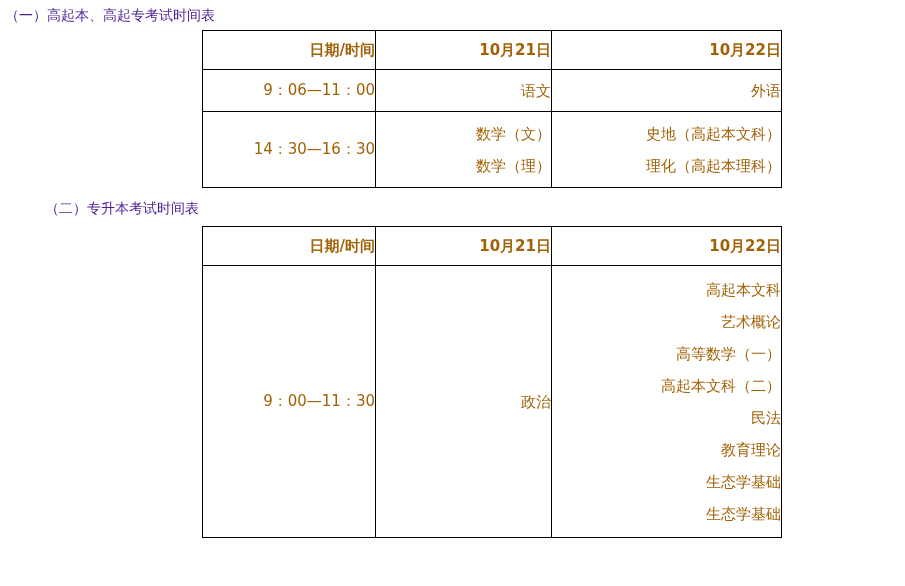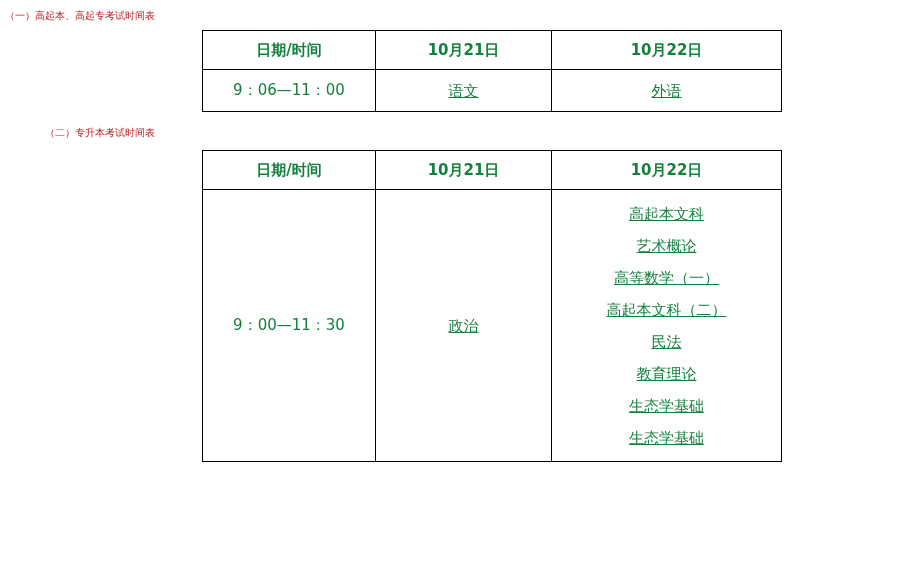--- a/index.html
+++ b/index.html
@@ -8,55 +8,55 @@
     background: #ffffff;
   }
   body {
     width: 905px;
     height: 586px;
     overflow: hidden;
     font-family: "DejaVu Sans", "Liberation Sans", sans-serif;
     color: #333333;
   }
   .sec-title {
-    font-size: 10px;
+    font-size: 14px;
     line-height: 15px;
-    color: #b91c1c;
+    color: #4c1d95;
   }
   .title-1 { margin: 8px 0 0 5px; }
   .title-2 { margin: 13px 0 0 45px; }
   table.sched {
     border-collapse: collapse;
     table-layout: fixed;
     margin-left: 202px;
     width: 579px;
   }
   .table-1 { margin-top: 7px; }
   .table-2 { margin-top: 10px; }
   table.sched col.c1 { width: 173px; }
   table.sched col.c2 { width: 176px; }
   table.sched col.c3 { width: 230px; }
   table.sched th,
   table.sched td {
     border: 1px solid #000000;
-    text-align: center;
+    text-align: right;
     vertical-align: middle;
     font-size: 15px;
-    color: #15803d;
+    color: #a16207;
     padding: 0;
   }
   table.sched th {
     font-weight: bold;
     height: 38px;
   }
   tr.row-single-1 td { height: 41px; }
   tr.row-double td   { height: 75px; }
   tr.row-big td      { height: 271px; }
   tr.row-single-2 td { height: 38px; }
-  .line { line-height: 32px; text-decoration: underline; }
+  .line { line-height: 32px; }
   td.list-cell {
     text-align: left;
     padding-left: 12px;
   }
 </style>
 </head>
 <body>
 
 <div>
 
@@ -74,20 +74,31 @@
         <th>10月21日</th>
         <th>10月22日</th>
       </tr>
       <tr class="row-single-1">
         <td>9：06—11：00</td>
         <td>
           <div class="line">语文</div>
         </td>
         <td>
           <div class="line">外语</div>
+        </td>
+      </tr>
+      <tr class="row-double">
+        <td>14：30—16：30</td>
+        <td>
+          <div class="line">数学（文）</div>
+          <div class="line">数学（理）</div>
+        </td>
+        <td>
+          <div class="line">史地（高起本文科）</div>
+          <div class="line">理化（高起本理科）</div>
         </td>
       </tr>
     </tbody>
   </table>
 
   <div class="sec-title title-2">（二）专升本考试时间表</div>
 
   <table class="sched table-2">
     <colgroup>
         <col class="c1">

